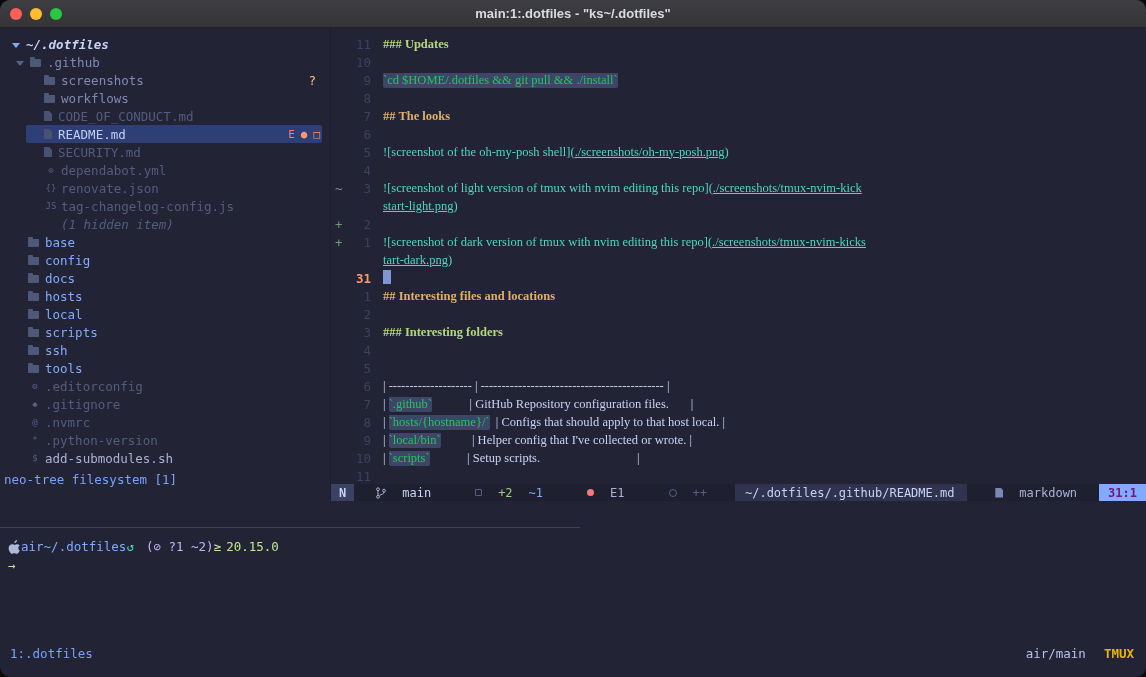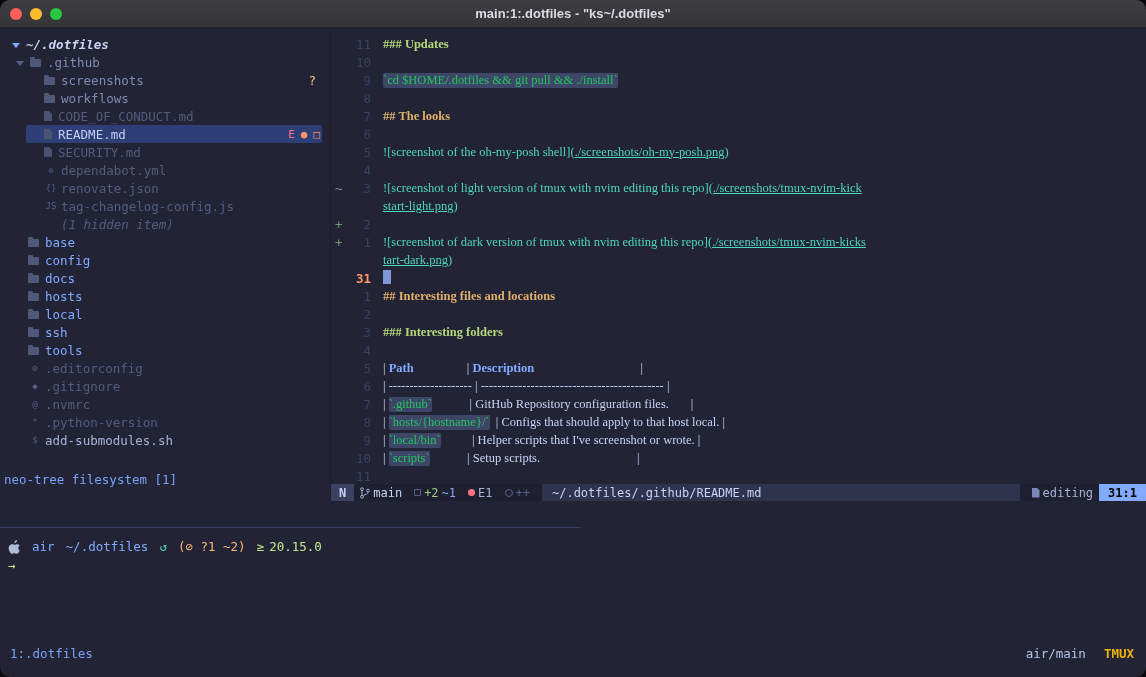--- a/index.html
+++ b/index.html
@@ -68,38 +68,38 @@
   .seg.codechip, .seg.chip { background:#3e4668; color:#22c55e; border-radius:2px; padding:1px 0; }
   .seg.tp { color:#c8d3f5; }
   .seg.th { color:#82aaff; font-weight:bold; }
   .seg.cell { color:#c8d3f5; }
   .cursor { display:inline-block; width:7.5px; height:14px; background:#7f95d4; vertical-align:-2px; }
   
   .statusline { height:17px; background:#1e2030; display:flex; align-items:center;
     font-size:12px; color:#a9b1d6; }
   .sl-mode { background:#3b4261; color:#c8d3f5; font-weight:bold; padding:0 8px; height:100%;
     display:flex; align-items:center; flex:none; }
-  .sl-seg { display:flex; align-items:center; gap:3px; padding:0 6px; flex:none; }
+  .sl-seg { display:flex; align-items:center; gap:16px; padding:0 22px; flex:none; }
   .sl-seg.branch { color:#c8d3f5; }
   .difficon { width:7px; height:7px; border:1px solid #565f89; border-radius:1px; }
   .addtxt { color:#9ccf7f; } .chgtxt { color:#86a7f8; }
   .dot { width:7px; height:7px; border-radius:50%; background:#ff757f; }
   .circ { width:8px; height:8px; border-radius:50%; border:1px solid #565f89; }
   .sl-seg.cop { color:#565f89; }
   .sl-path { flex:1; background:#2f334d; height:100%; display:flex; align-items:center;
     padding:0 10px; margin:0 6px; color:#c8d3f5; overflow:hidden; white-space:pre; }
   .pageicon { width:8px; height:10px; background:#7a88b8; clip-path:polygon(0 0,65% 0,100% 30%,100% 100%,0 100%); }
-  .sl-pos { background:#82aaff; color:#000000; font-weight:bold; height:100%;
+  .sl-pos { background:#82aaff; color:#701a75; font-weight:bold; height:100%;
     display:flex; align-items:center; padding:0 9px; flex:none; }
   
   .pane-border { position:absolute; left:0; top:527px; width:580px; height:1px; background:#394060; }
-  .prompt-line { position:absolute; left:8px; top:539px; display:flex; align-items:center; gap:11px; }
+  .prompt-line { position:absolute; left:8px; top:539px; display:flex; align-items:center; gap:0; }
   .p-host, .p-cwd { color:#82aaff; }
   .p-sync { color:#4fd6be; }
-  .p-git { color:#fdba74; }
+  .p-git { color:#c4b5fd;margin-left:12px; }
   .p-node { color:#c3e88d; display:flex; gap:5px; }
   .prompt-arrow { position:absolute; left:8px; top:558px; color:#c3e88d; }
   
   .tmuxbar { position:absolute; left:10px; right:12px; top:646px; display:flex; align-items:center; }
   .tm-left { color:#7aa2f7; }
   .tm-right { margin-left:auto; display:flex; gap:18px; }
   .tm-host { color:#b8c2e8; }
   .tm-badge { color:#eab308; font-weight:bold;text-align:right; }
 </style>
 </head>
@@ -185,20 +185,24 @@
       <div class="nt-row lvl1">
         <span class="icn folder"></span>
         <span class="nt-label dir">hosts</span>
       </div>
       <div class="nt-row lvl1">
         <span class="icn folder"></span>
         <span class="nt-label dir">local</span>
       </div>
       <div class="nt-row lvl1">
         <span class="icn folder"></span>
+        <span class="nt-label dir">scripts</span>
+      </div>
+      <div class="nt-row lvl1">
+        <span class="icn folder"></span>
         <span class="nt-label dir">ssh</span>
       </div>
       <div class="nt-row lvl1">
         <span class="icn folder"></span>
         <span class="nt-label dir">tools</span>
       </div>
       <div class="nt-row lvl1">
         <span class="txticon">⚙</span>
         <span class="nt-label file">.editorconfig</span>
       </div>
@@ -310,41 +314,40 @@
           <span class="txt"><span class="seg h3">### Interesting folders</span></span>
         </div>
         <div class="ed-row">
           <span class="sign"></span>
           <span class="num">4</span>
           <span class="txt"></span>
         </div>
         <div class="ed-row">
           <span class="sign"></span>
           <span class="num">5</span>
-          <span class="txt"><span class="seg tp">| </span><span class="seg th">Path</span><span class="seg">                 </span><span class="seg tp">| </span><span class="seg th">Description</span><span class="seg">                                  </span><span class="seg tp">|</span></span>
         </div>
         <div class="ed-row">
           <span class="sign"></span>
           <span class="num">6</span>
           <span class="txt"><span class="seg tp">| -------------------- | -------------------------------------------- |</span></span>
         </div>
         <div class="ed-row">
           <span class="sign"></span>
           <span class="num">7</span>
           <span class="txt"><span class="seg tp">| </span><span class="seg chip">`.github`</span><span class="seg">            </span><span class="seg tp">| </span><span class="seg cell">GitHub Repository configuration files.</span><span class="seg">       </span><span class="seg tp">|</span></span>
         </div>
         <div class="ed-row">
           <span class="sign"></span>
           <span class="num">8</span>
           <span class="txt"><span class="seg tp">| </span><span class="seg chip">`hosts/{hostname}/`</span><span class="seg">  </span><span class="seg tp">| </span><span class="seg cell">Configs that should apply to that host local.</span><span class="seg"> </span><span class="seg tp">|</span></span>
         </div>
         <div class="ed-row">
           <span class="sign"></span>
           <span class="num">9</span>
-          <span class="txt"><span class="seg tp">| </span><span class="seg chip">`local/bin`</span><span class="seg">          </span><span class="seg tp">| </span><span class="seg cell">Helper scripts that I've screenshot or wrote.</span><span class="seg"> </span><span class="seg tp">|</span></span>
+          <span class="txt"><span class="seg tp">| </span><span class="seg chip">`local/bin`</span><span class="seg">          </span><span class="seg tp">| </span><span class="seg cell">Helper config that I've collected or wrote.</span><span class="seg"> </span><span class="seg tp">|</span></span>
         </div>
         <div class="ed-row">
           <span class="sign"></span>
           <span class="num">10</span>
           <span class="txt"><span class="seg tp">| </span><span class="seg chip">`scripts`</span><span class="seg">            </span><span class="seg tp">| </span><span class="seg cell">Setup scripts.</span><span class="seg">                               </span><span class="seg tp">|</span></span>
         </div>
         <div class="ed-row">
           <span class="sign"></span>
           <span class="num">11</span>
           <span class="txt"></span>
@@ -372,21 +375,21 @@
           <span class="dot"></span>
           <span>E1</span>
         </span>
         <span class="sl-seg cop">
           <span class="circ"></span>
           <span>++</span>
         </span>
         <span class="sl-path">~/.dotfiles/.github/README.md</span>
         <span class="sl-seg ft">
           <span class="pageicon"></span>
-          <span>editing</span>
+          <span>markdown</span>
         </span>
         <span class="sl-pos">31:1</span>
       </div>
     </div>
   </div>
 
   <div class="pane-border"></div>
 
   <div class="prompt-line">
     <svg width="13" height="14" viewBox="0 0 16 18">

